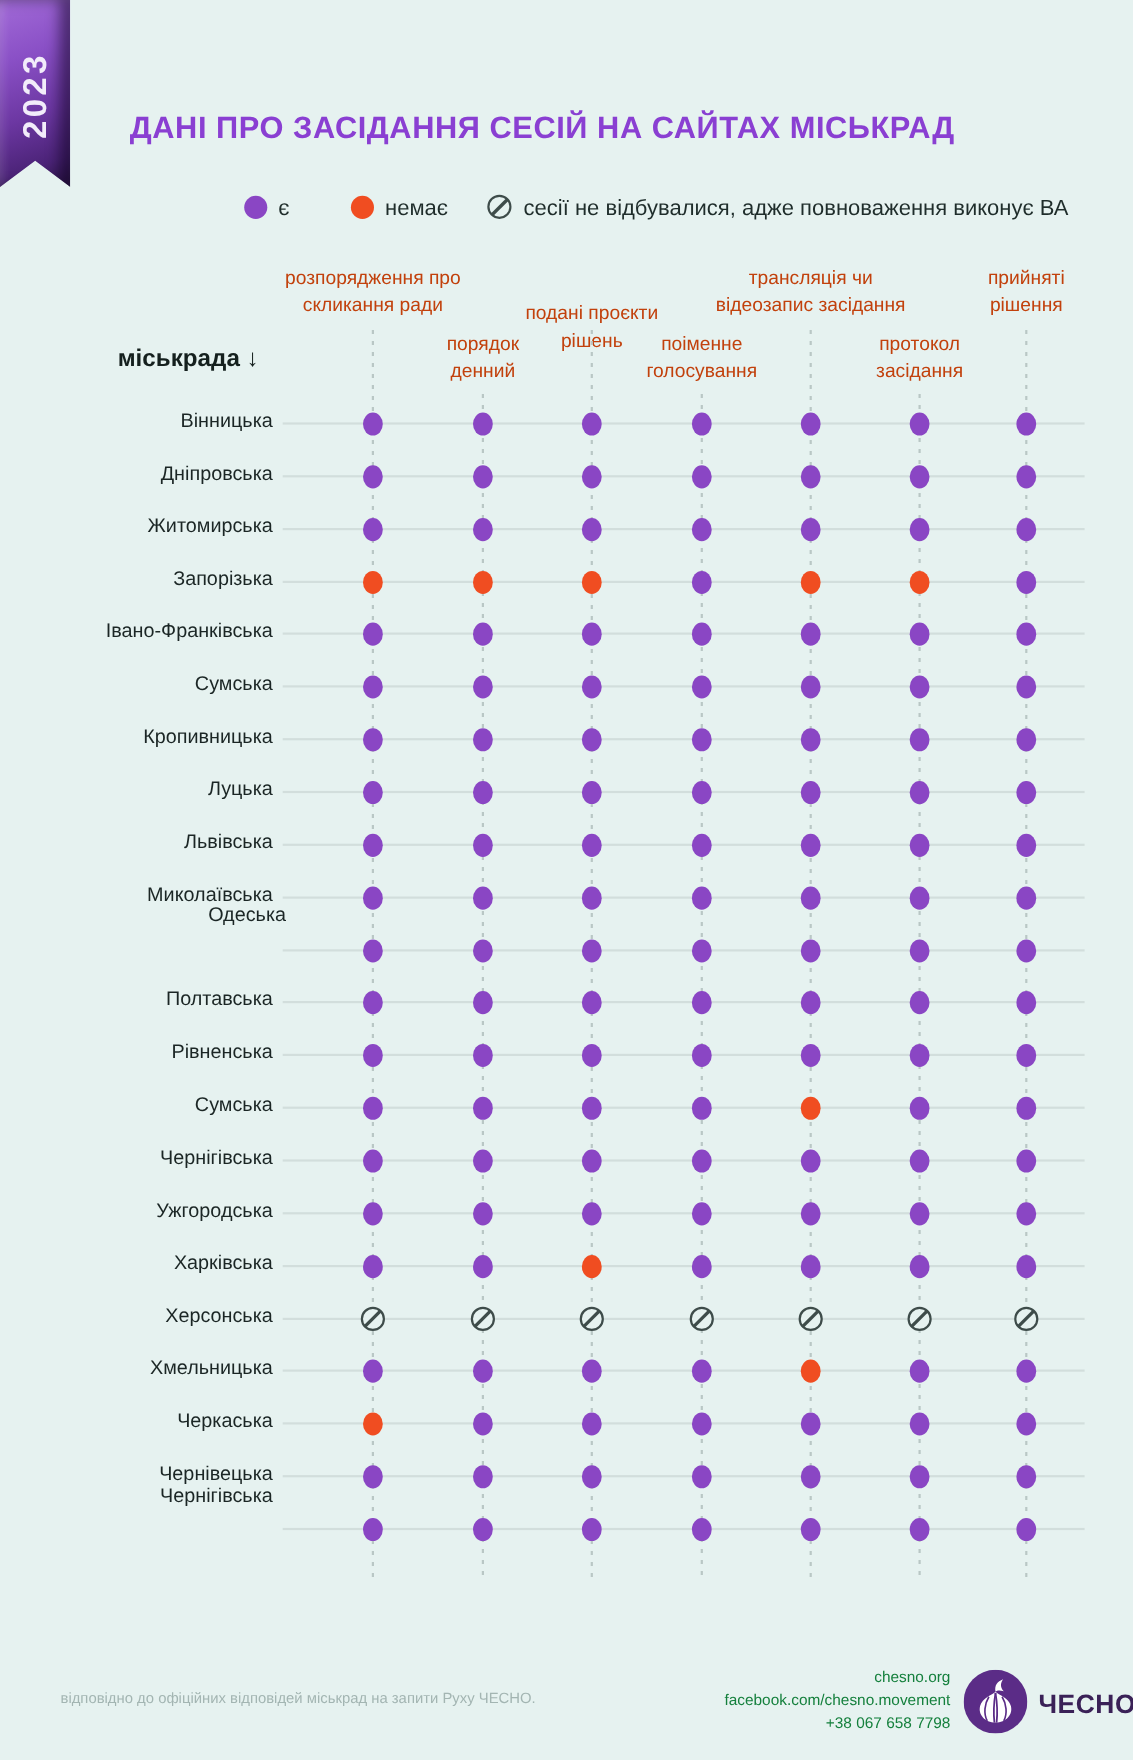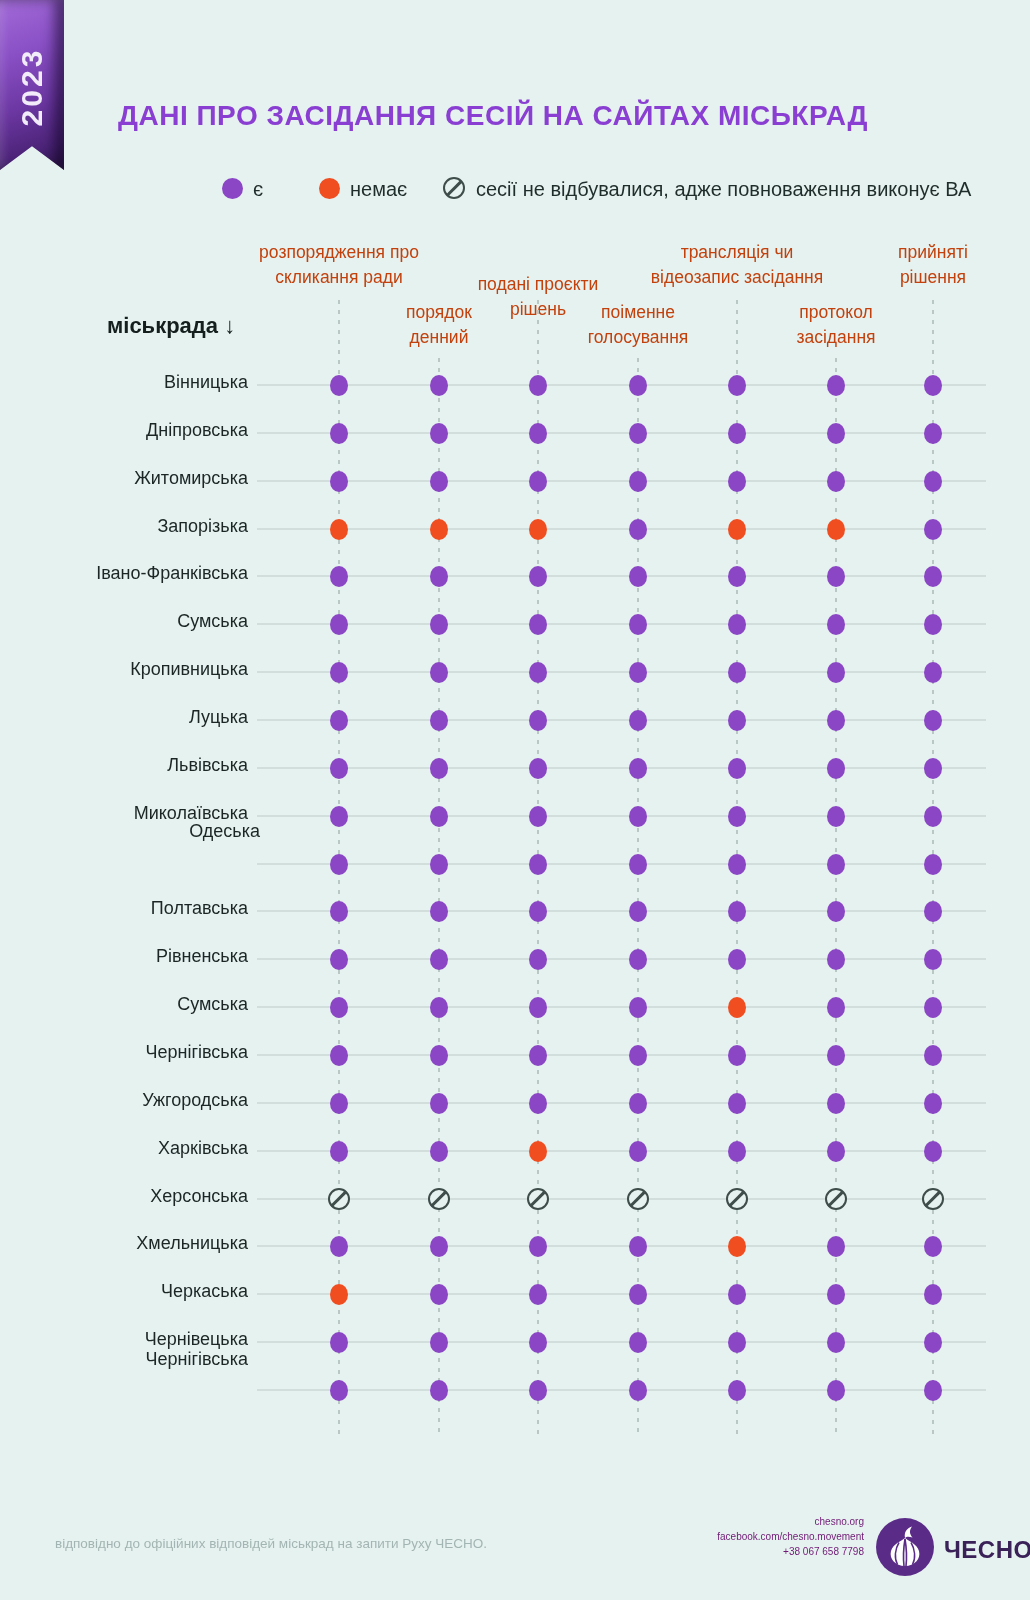--- a/index.html
+++ b/index.html
@@ -58,21 +58,21 @@
     font-size:18px;color:#1b2625;z-index:1;}
   .cell{position:absolute;z-index:2;}
   .cell .dot{width:18px;height:21px;}
   
   .note{position:absolute;left:58px;top:1480px;margin:0;font-size:20px;color:#161616;}
   .note .gray{color:#8b9d9a;}
   .note .gray2{color:#a9bcb9;}
   .note .dark{color:#161616;font-weight:700;}
   .foot-left{position:absolute;left:55px;top:1532px;font-size:13.5px;color:#a3b5b2;line-height:1.75;}
   .foot-right{position:absolute;right:166px;top:1514px;text-align:right;
-    font-size:10px;color:#701a75;line-height:1.5;}
+    font-size:14px;color:#15803d;line-height:1.5;}
   .logo-circle{position:absolute;left:876px;top:1518px;width:58px;height:58px;}
   .logo-text{position:absolute;left:944px;top:1536px;font-size:24px;font-weight:700;
     color:#3a2157;letter-spacing:.5px;}
 </style>
 </head>
 <body>
 
 <div class="page">
 
   <div class="ribbon">

